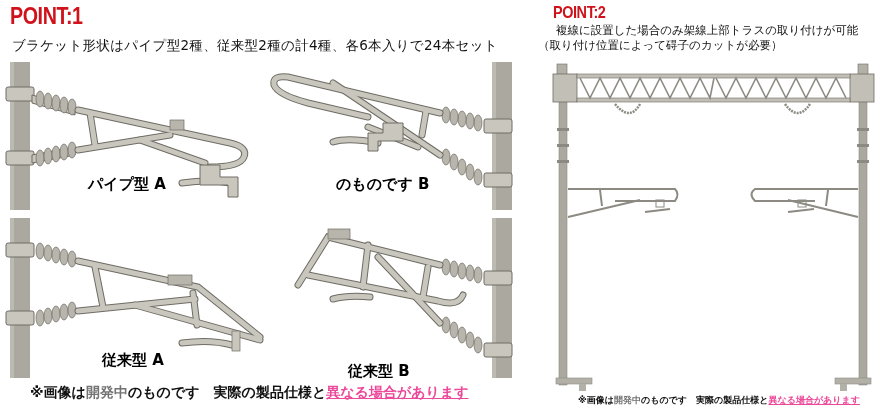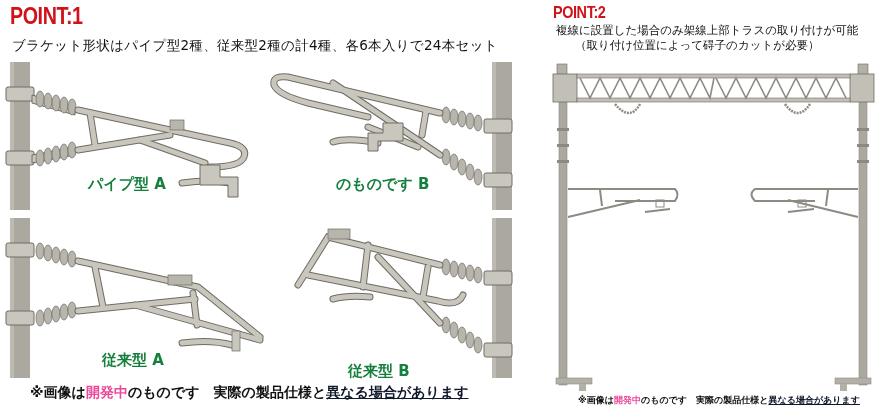--- a/index.html
+++ b/index.html
@@ -7,25 +7,25 @@
   body { position: relative; font-family: "DejaVu Sans", sans-serif; color: #111; }
   .point-title {
     position: absolute; color: #d0121b; font-family: "Liberation Sans", sans-serif;
     font-weight: bold; letter-spacing: -0.5px;
   }
   #p1-title { left: 10px; top: 2px; font-size: 24px; transform: scaleX(0.82); transform-origin: left top; }
   #p2-title { left: 553px; top: 3px; font-size: 17px; transform: scaleX(0.85); transform-origin: left top; }
   .desc { position: absolute; font-size: 13px; white-space: nowrap; }
   #p1-desc { left: 12px; top: 37px; font-size: 13.5px; letter-spacing: 0.3px; text-align: center; }
   #p2-desc1 { left: 556px; top: 23px; font-size: 11.5px; text-align: center; }
-  #p2-desc2 { left: 575px; top: 38px; font-size: 11.5px; }
-  .label { position: absolute; font-size: 15px; font-weight: bold; color: #15803d; white-space: nowrap; }
+  #p2-desc2 { left: 538px; top: 38px; font-size: 11.5px; }
+  .label { position: absolute; font-size: 15px; font-weight: bold; color: #000000; white-space: nowrap; }
   .note { position: absolute; white-space: nowrap; color: #111; }
-  .note .red { color: #ec4899; }
-  .note .ul { color: #0f172a; text-decoration: underline; }
+  .note .red { color: #737373; }
+  .note .ul { color: #ec4899; text-decoration: underline; }
   #p1-note { left: 30px; top: 384px; font-size: 14px; font-weight: bold; }
   #p2-note { left: 578px; top: 394px; font-size: 9px; font-weight: bold; }
   svg { position: absolute; overflow: visible; }
 </style>
 </head>
 <body>
 
 <div id="p1-title" class="point-title">POINT:1</div>
 <div id="p1-desc" class="desc">ブラケット形状はパイプ型2種、従来型2種の計4種、各6本入りで24本セット</div>
 

